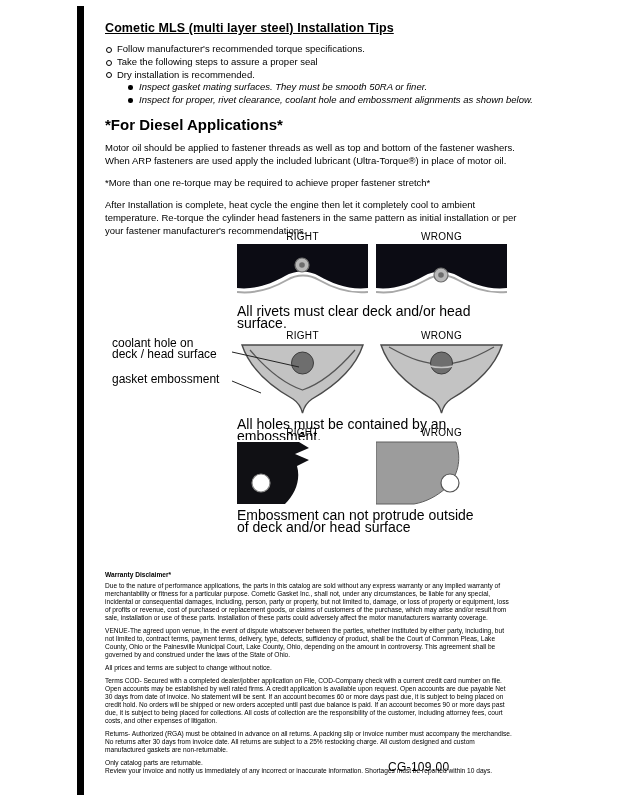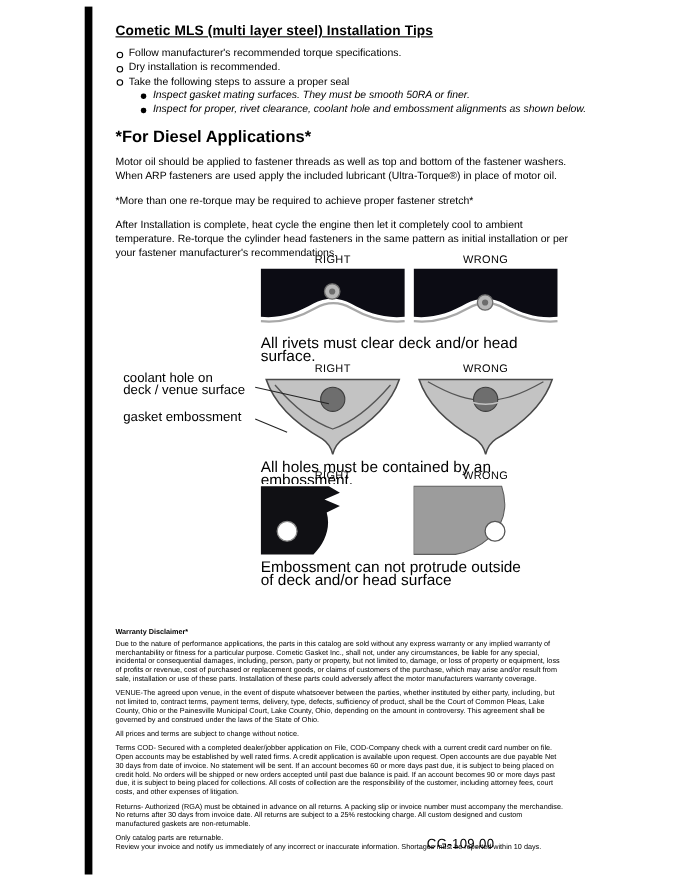--- a/index.html
+++ b/index.html
@@ -48,22 +48,22 @@
 <body>
 
 <div class="page">
 
   <div class="leftbar"></div>
 
   <div class="title">Cometic MLS (multi layer steel) Installation Tips</div>
 
   <ul class="tips">
     <li class="main">Follow manufacturer's recommended torque specifications.</li>
+    <li class="main">Take the following steps to assure a proper seal</li>
     <li class="main">Dry installation is recommended.</li>
-    <li class="main">Take the following steps to assure a proper seal</li>
     <li class="sub">Inspect gasket mating surfaces.  They must be smooth 50RA or finer.</li>
     <li class="sub">Inspect for proper, rivet clearance, coolant hole and embossment alignments as shown below.</li>
   </ul>
 
   <div class="diesel">
     <div class="diesel-heading">*For Diesel Applications*</div>
     <p>Motor oil should be applied to fastener threads as well as top and bottom of the fastener washers. When ARP fasteners are used apply the included lubricant (Ultra-Torque®) in place of motor oil.</p>
     <p>*More than one re-torque may be required to achieve proper fastener stretch*</p>
     <p>After Installation is complete, heat cycle the engine then let it completely cool to ambient temperature. Re-torque the cylinder head fasteners in the same pattern as initial installation or per your fastener manufacturer's recommendations.</p>
   </div>
@@ -106,21 +106,21 @@
         <path d="M13,4 C36,17 50,21 65.5,21 C81,21 95,17 118,4" fill="none" stroke="#555" stroke-width="1.2"></path>
         <circle cx="65.5" cy="20" r="11" fill="#6e6e6e" stroke="#3d3d3d" stroke-width="1"></circle>
         <path d="M54,23 C60,25 71,25 77,23" fill="none" stroke="#c3c3c3" stroke-width="1.4"></path>
       </svg>
     </div>
     <div class="dcaption">All holes must be contained by an embossment.</div>
   </div>
 
   <div class="ann ann-coolant">
     <div>coolant hole on</div>
-    <div>deck / venue surface</div>
+    <div>deck / head surface</div>
   </div>
   <div class="ann ann-emboss">gasket embossment</div>
   <svg class="ann-lines" width="90" height="70" viewBox="0 0 90 70">
     <line x1="7" y1="16" x2="74" y2="31" stroke="#222" stroke-width="1"></line>
     <line x1="7" y1="45" x2="36" y2="57" stroke="#222" stroke-width="1"></line>
   </svg>
 
   <div class="drow" style="top:427px">
     <div class="dlabels">
       <span>RIGHT</span>

